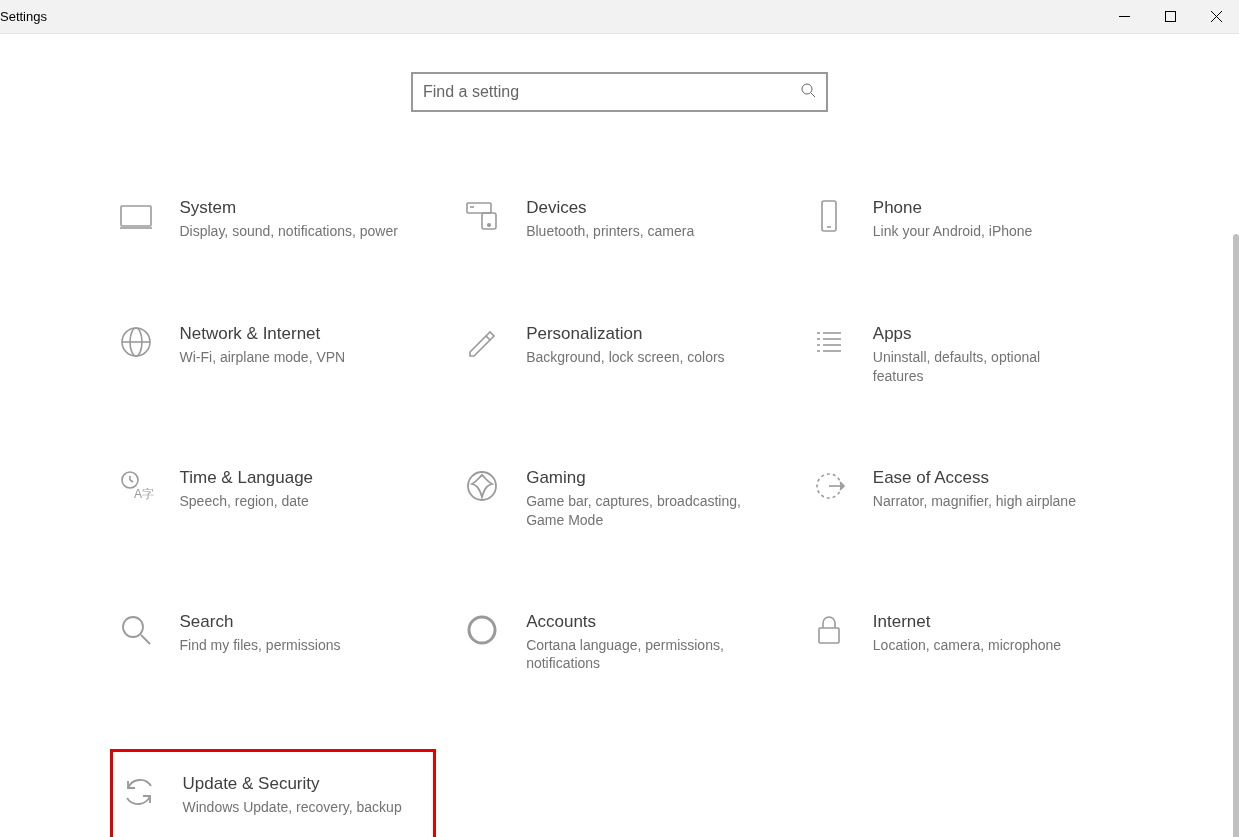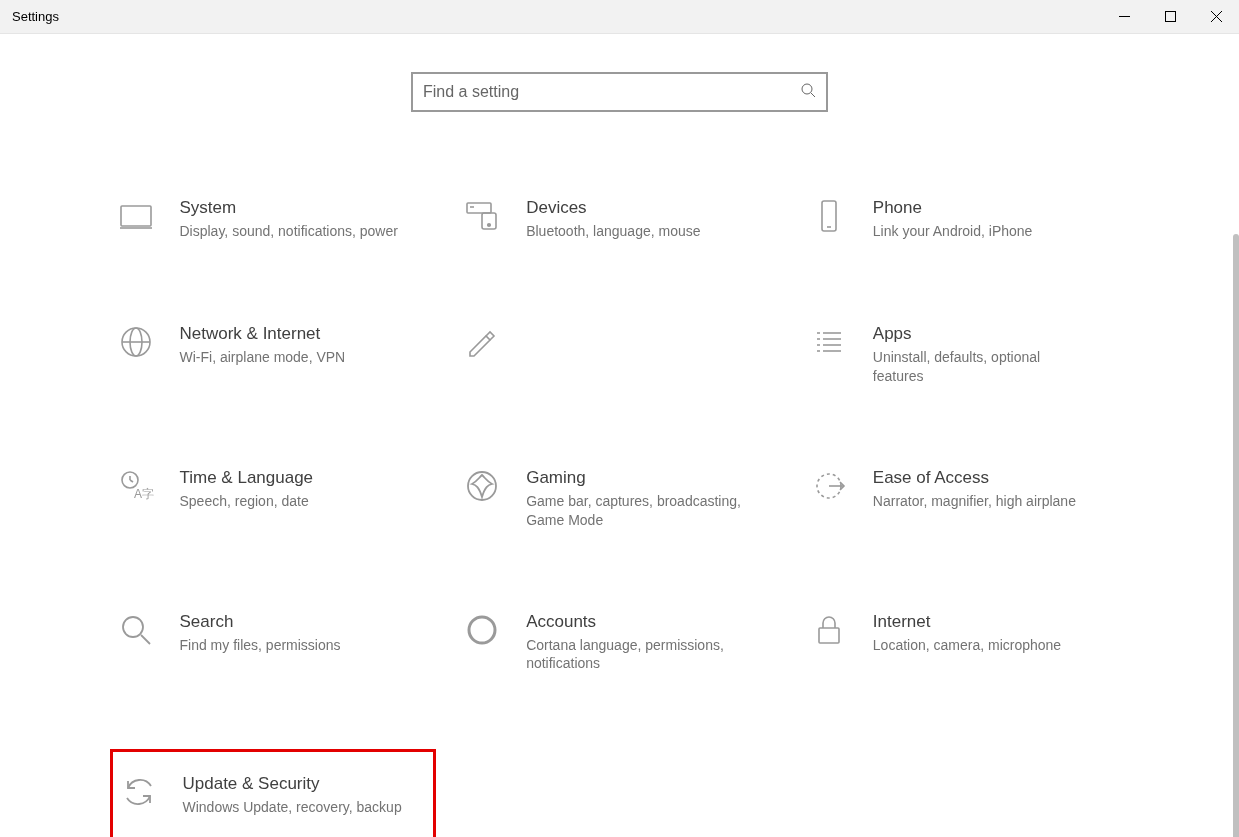--- a/index.html
+++ b/index.html
@@ -9,21 +9,20 @@
     width: 1239px;
     height: 837px;
     overflow: hidden;
     position: relative;
   }
   .titlebar {
     height: 34px;
     background: #f2f2f2;
     display: flex;
     align-items: center;
-    padding-left: 12px;
     border-bottom: 1px solid #e5e5e5;
   }
   .titlebar .title {
     font-size: 13px;
     color: #000;
   }
   .window-controls {
     margin-left: auto;
     display: flex;
     height: 100%;
@@ -171,21 +170,21 @@
       <div class="icon">
         <svg viewBox="0 0 36 36" fill="none" stroke="#9a9a9a" stroke-width="1.6">
             <rect x="3" y="5" width="24" height="10" rx="1"></rect>
             <rect x="18" y="15" width="14" height="16" rx="2"></rect>
             <circle cx="25" cy="27" r="1.3" fill="#9a9a9a"></circle>
             <line x1="6" y1="9" x2="10" y2="9"></line>
           </svg>
       </div>
       <div class="txt">
         <div class="ttl">Devices</div>
-        <div class="desc">Bluetooth, language, mouse</div>
+        <div class="desc">Bluetooth, printers, camera</div>
       </div>
     </div>
 
     <div class="tile">
       <div class="icon">
         <svg viewBox="0 0 36 36" fill="none" stroke="#9a9a9a" stroke-width="1.6">
             <rect x="11" y="3" width="14" height="30" rx="2"></rect>
             <line x1="16" y1="29" x2="20" y2="29"></line>
           </svg>
       </div>
@@ -208,20 +207,24 @@
         <div class="desc">Wi-Fi, airplane mode, VPN</div>
       </div>
     </div>
 
     <div class="tile">
       <div class="icon">
         <svg viewBox="0 0 36 36" fill="none" stroke="#9a9a9a" stroke-width="1.6">
             <path d="M6 28 L22 12 L26 16 L10 32 L6 32 Z"></path>
             <path d="M22 12 L26 8 L30 12 L26 16"></path>
           </svg>
+      </div>
+      <div class="txt">
+        <div class="ttl">Personalization</div>
+        <div class="desc">Background, lock screen, colors</div>
       </div>
     </div>
 
     <div class="tile">
       <div class="icon">
         <svg viewBox="0 0 36 36" fill="none" stroke="#9a9a9a" stroke-width="1.6">
             <line x1="6" y1="9" x2="9" y2="9"></line>
             <line x1="12" y1="9" x2="30" y2="9"></line>
             <line x1="6" y1="15" x2="9" y2="15"></line>
             <line x1="12" y1="15" x2="30" y2="15"></line>

